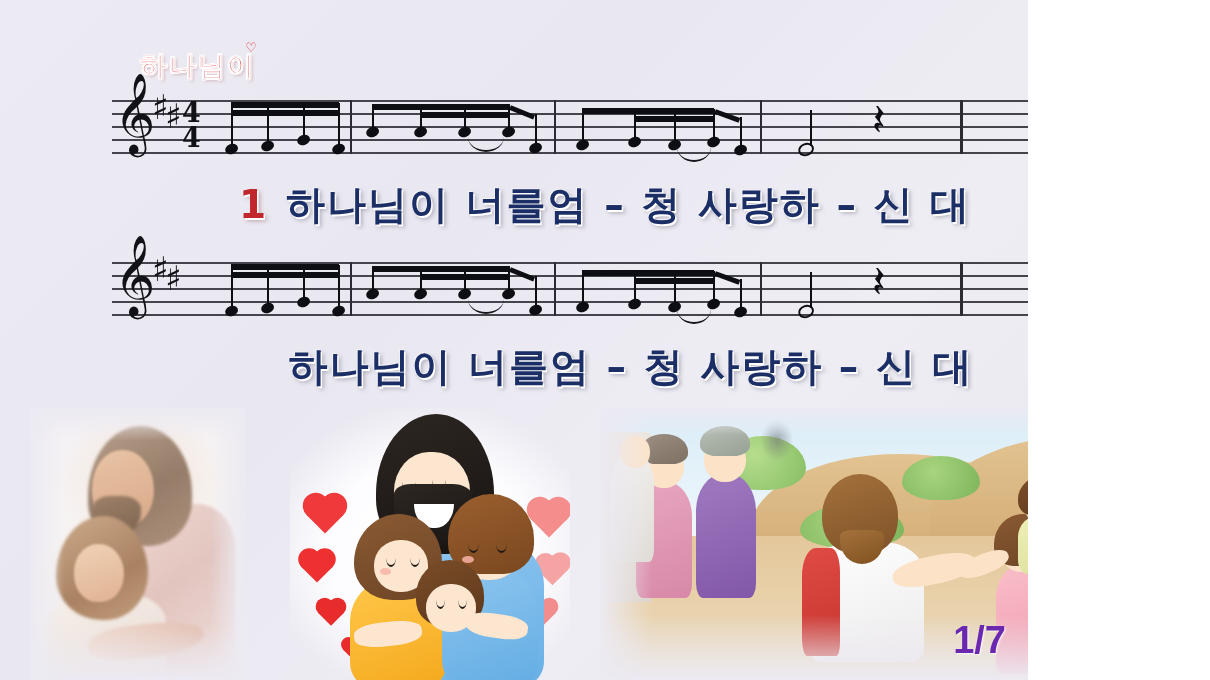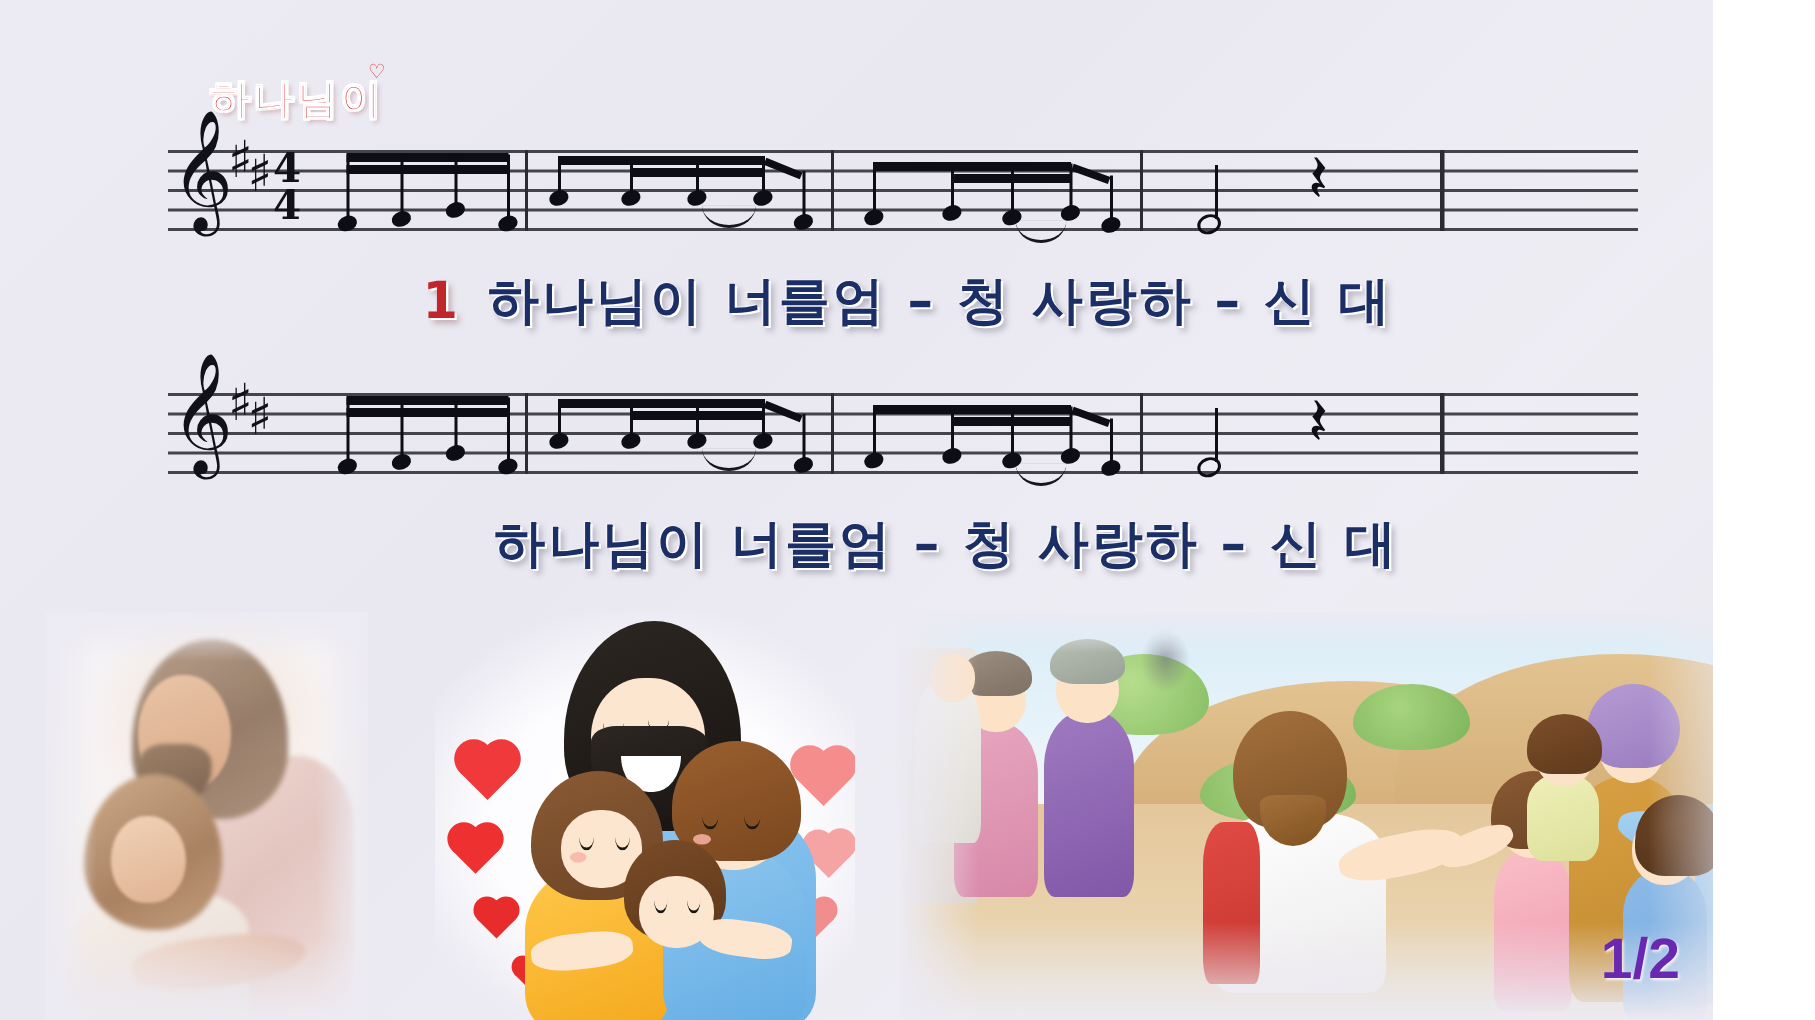--- a/index.html
+++ b/index.html
@@ -9,21 +9,21 @@
   }
   body {
     width: 1210px;
     height: 680px;
     overflow: hidden;
     font-family: "Liberation Sans", sans-serif;
   }
 
   #slide {
     position: relative;
-    width: 1142px;
+    width: 1028px;
     height: 680px;
     background: linear-gradient(135deg, #eceaf2 0%, #e9e7f0 40%, #efedf4 70%, #e9e7ef 100%);
     overflow: hidden;
   }
 
   
   .song-title {
     position: absolute;
     left: 140px;
     top: 48px;
@@ -151,21 +151,21 @@
   }
 
   
   .lyric-row {
     position: absolute;
     left: 0;
     width: 1210px;
     text-align: center;
     font-family: "DejaVu Sans", sans-serif;
     font-weight: 700;
-    font-size: 34px;
+    font-size: 39px;
     letter-spacing: 2px;
     white-space: nowrap;
   }
   #lyrics-1 { top: 178px; }
   #lyrics-2 { top: 340px; }
 
   .lyric-text {
     color: #1b2f66;
     text-shadow:
        1.5px 1.5px 0 #ffffff,
@@ -705,15 +705,15 @@
     <div class="bs-hair" style="left:542px; top:44px; width:66px; height:44px; background:linear-gradient(160deg,#7d5230,#5e3a1d);"></div>
     <div class="bs-robe" style="left:478px; top:136px; width:74px; height:26px; background:linear-gradient(160deg,#a8d2f2,#8bc1e8); border-radius:44%; transform:rotate(14deg);"></div>
 
     <div class="bs-robe" style="left:482px; top:172px; width:56px; height:100px; background:linear-gradient(160deg,#8fbce8,#6ea5dc);"></div>
     <div class="bs-head" style="left:488px; top:136px; width:44px; height:46px;"></div>
     <div class="bs-hair" style="left:490px; top:122px; width:58px; height:54px; background:radial-gradient(circle at 40% 35%,#6d4526,#4f3018);"></div>
 
     <div class="fade-mask"></div>
   </div>
 
-  <div id="page-indicator">1/2</div>
+  <div id="page-indicator">1/7</div>
 
 </div>
 
 </body></html>

